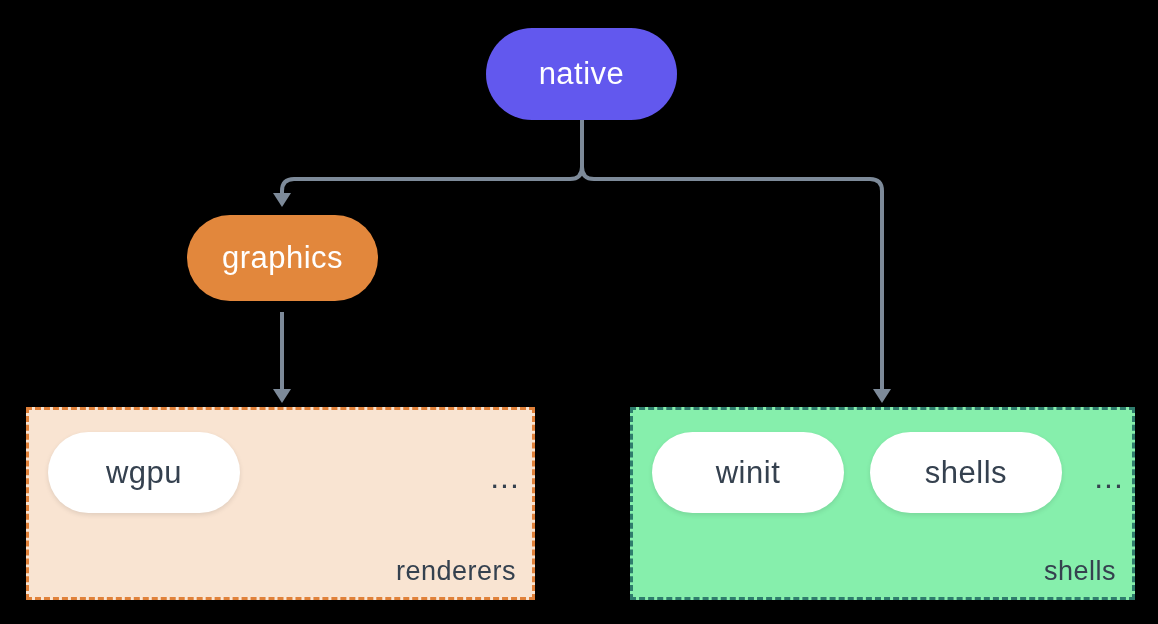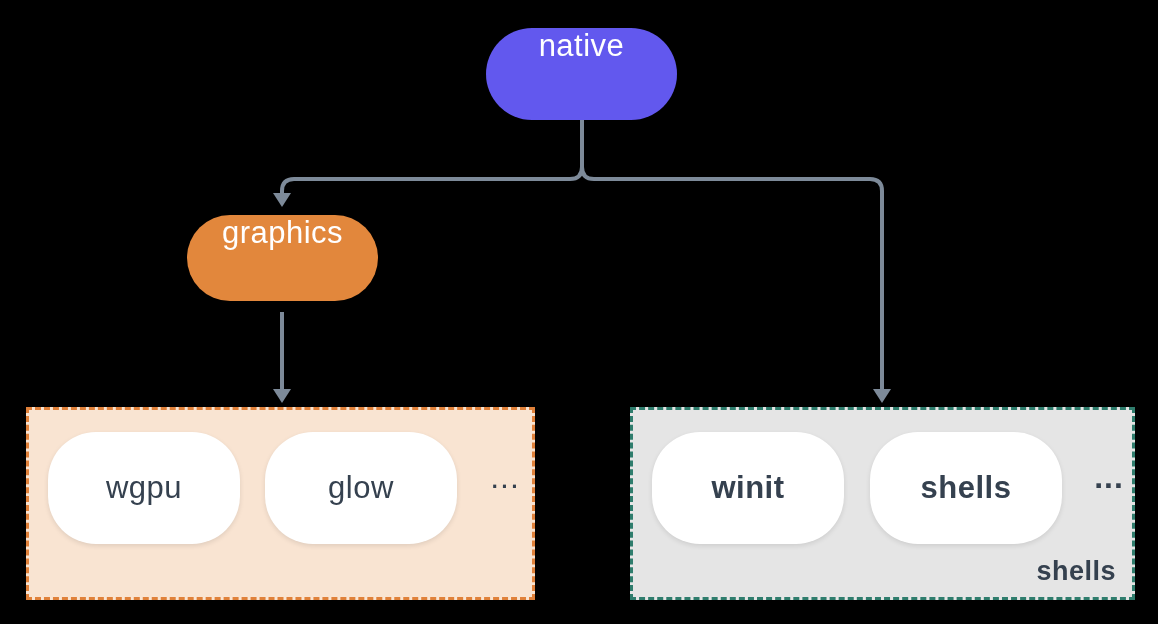--- a/index.html
+++ b/index.html
@@ -13,21 +13,21 @@
 
   svg.connectors {
     position: absolute; left: 0; top: 0;
     width: 1158px; height: 624px;
     z-index: 1;
   }
 
   .node {
     position: absolute;
     z-index: 2;
-    display: flex; align-items: flex-start; justify-content: center;
+    display: flex; align-items: center; justify-content: center;
     color: #ffffff;
     font-size: 31px;
     letter-spacing: 0.5px;
   }
   .node-native {
     left: 486px; top: 28px; width: 191px; height: 92px;
     background: #6258ee; border-radius: 46px;
   }
   .node-graphics {
     left: 187px; top: 215px; width: 191px; height: 86px;
@@ -39,28 +39,27 @@
     z-index: 2;
     top: 407px; height: 187px;
   }
   .group-renderers {
     left: 26px; width: 503px;
     background: #f9e4d2;
     border: 3px dashed #e0813a;
   }
   .group-shells {
     left: 630px; width: 499px;
-    background: #e5e5e5;
+    background: #86efac;
     border: 3px dashed #2f7d6d;
-    font-weight: bold;
   }
 
   .pill {
     position: absolute;
-    width: 192px; height: 112px;
+    width: 192px; height: 81px;
     background: #ffffff;
     border-radius: 48px;
     display: flex; align-items: center; justify-content: center;
     color: #35414f;
     font-size: 31px;
     letter-spacing: 0.5px;
     box-shadow: 0 2px 5px rgba(0,0,0,0.10);
   }
   .pill-1 { left: 19px;  top: 22px; }
   .pill-2 { left: 236px; top: 22px; }
@@ -107,24 +106,22 @@
   </div>
 
   <div class="node node-graphics">
     <span>graphics</span>
   </div>
 
   <div class="group group-renderers">
     <div class="pill pill-1">
       <span>wgpu</span>
     </div>
-    <div class="pill pill-2">
-      <span>glow</span>
-    </div>
     <div class="ellipsis">...</div>
+    <div class="group-label">renderers</div>
   </div>
 
   <div class="group group-shells">
     <div class="pill pill-1">
       <span>winit</span>
     </div>
     <div class="pill pill-2">
       <span>shells</span>
     </div>
     <div class="ellipsis">...</div>

